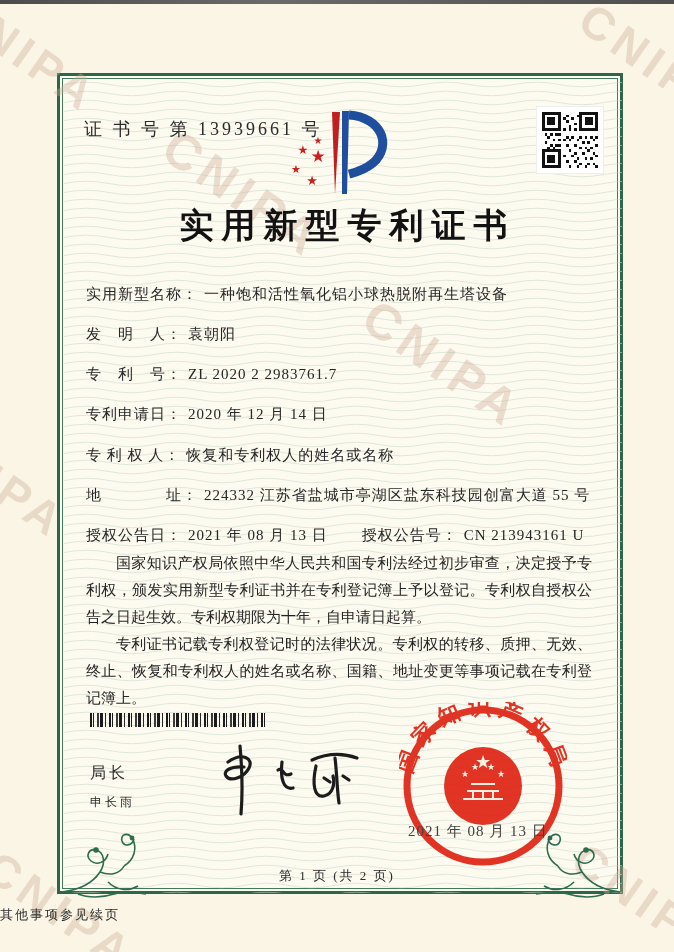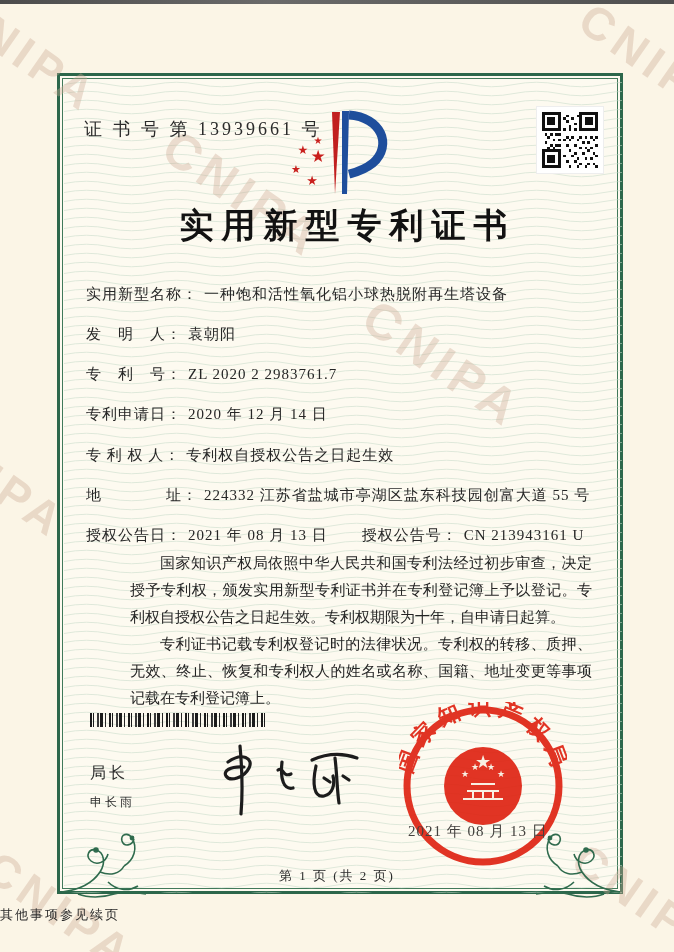--- a/index.html
+++ b/index.html
@@ -35,21 +35,21 @@
   .doc-title { position:absolute; left:0; width:674px; top:203px; text-align:center;
     font-size:34px; font-weight:bold; letter-spacing:8px; color:#121212;padding-left:21px; }
 
   .field-row { position:absolute; left:86px; font-size:15px; letter-spacing:1px;
     white-space:nowrap; color:#262626; }
   .field-row .flabel { margin-right:6px; }
   .grant-second { margin-left:34px; }
 
   .paras { position:absolute; left:86px; top:550px; width:506px; font-size:15px;
     line-height:27px; text-align:justify; color:#242424; }
-  .paras p { text-indent:2em;margin-left:44px; }
+  .paras p { text-indent:2em; }
 
   .barcode { position:absolute; left:90px; top:713px; width:178px; height:14px;
     background:repeating-linear-gradient(90deg,
       #1b1b1b 0 2px, transparent 2px 3px, #1b1b1b 3px 4px, transparent 4px 7px,
       #3a3a3a 7px 9px, transparent 9px 10px, #1b1b1b 10px 13px, transparent 13px 15px,
       #262626 15px 16px, transparent 16px 19px); }
 
   .signer-title { position:absolute; left:90px; top:763px; font-size:16px; letter-spacing:3px; }
   .signer-name  { position:absolute; left:90px; top:794px; font-size:12px; letter-spacing:3px; }
   .signature { position:absolute; left:212px; top:740px; width:160px; height:80px; z-index:4; }
@@ -128,21 +128,21 @@
   <div class="field-row" style="top:285px">
     <span class="flabel">实用新型名称：</span><span>一种饱和活性氧化铝小球热脱附再生塔设备</span>
   </div>
   <div class="field-row" style="top:365px">
     <span class="flabel">专　利　号：</span><span>ZL 2020 2 2983761.7</span>
   </div>
   <div class="field-row" style="top:405px">
     <span class="flabel">专利申请日：</span><span>2020 年 12 月 14 日</span>
   </div>
   <div class="field-row" style="top:446px">
-    <span class="flabel">专 利 权 人：</span><span>专利权自授权公告之日起生效</span>
+    <span class="flabel">专 利 权 人：</span><span>恢复和专利权人的姓名或名称</span>
   </div>
   <div class="field-row" style="top:486px">
     <span class="flabel">地　　　　址：</span><span>224332 江苏省盐城市亭湖区盐东科技园创富大道 55 号</span>
   </div>
   <div class="field-row" style="top:526px">
     <span class="flabel">授权公告日：</span><span>2021 年 08 月 13 日</span><span class="flabel grant-second">授权公告号：</span><span>CN 213943161 U</span>
   </div>
 
   <div class="paras">
     <p>国家知识产权局依照中华人民共和国专利法经过初步审查，决定授予专利权，颁发实用新型专利证书并在专利登记簿上予以登记。专利权自授权公告之日起生效。专利权期限为十年，自申请日起算。</p>

